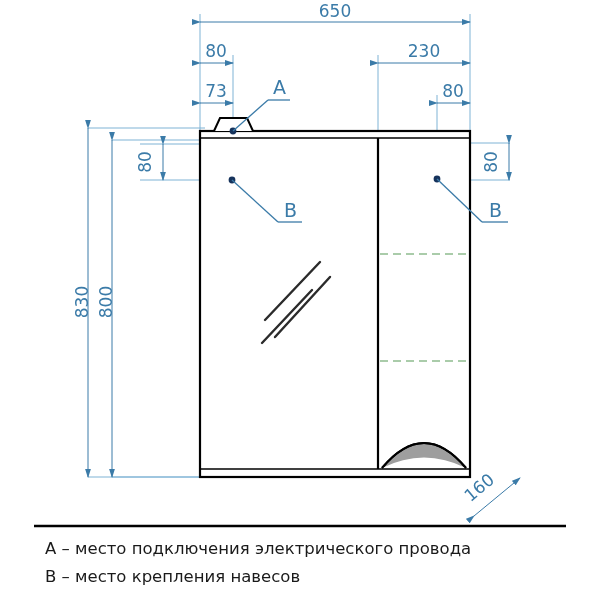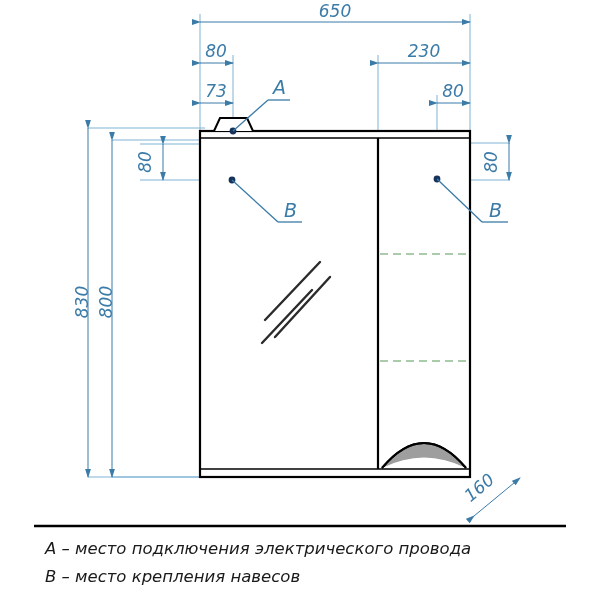--- a/index.html
+++ b/index.html
@@ -14,21 +14,20 @@
     font-family: "DejaVu Sans", sans-serif;
     position: relative;
     overflow: hidden;
   }
   #drawing-root {
     position: absolute;
     top: 0;
     left: 0;
     width: 600px;
     height: 528px;
-    font-style: italic;
   }
   svg#drawing-svg {
     display: block;
     width: 600px;
     height: 600px;
   }
   .dim-text {
     font-family: "DejaVu Sans", sans-serif;
     font-size: 17px;
     fill: #3b7ba8;

